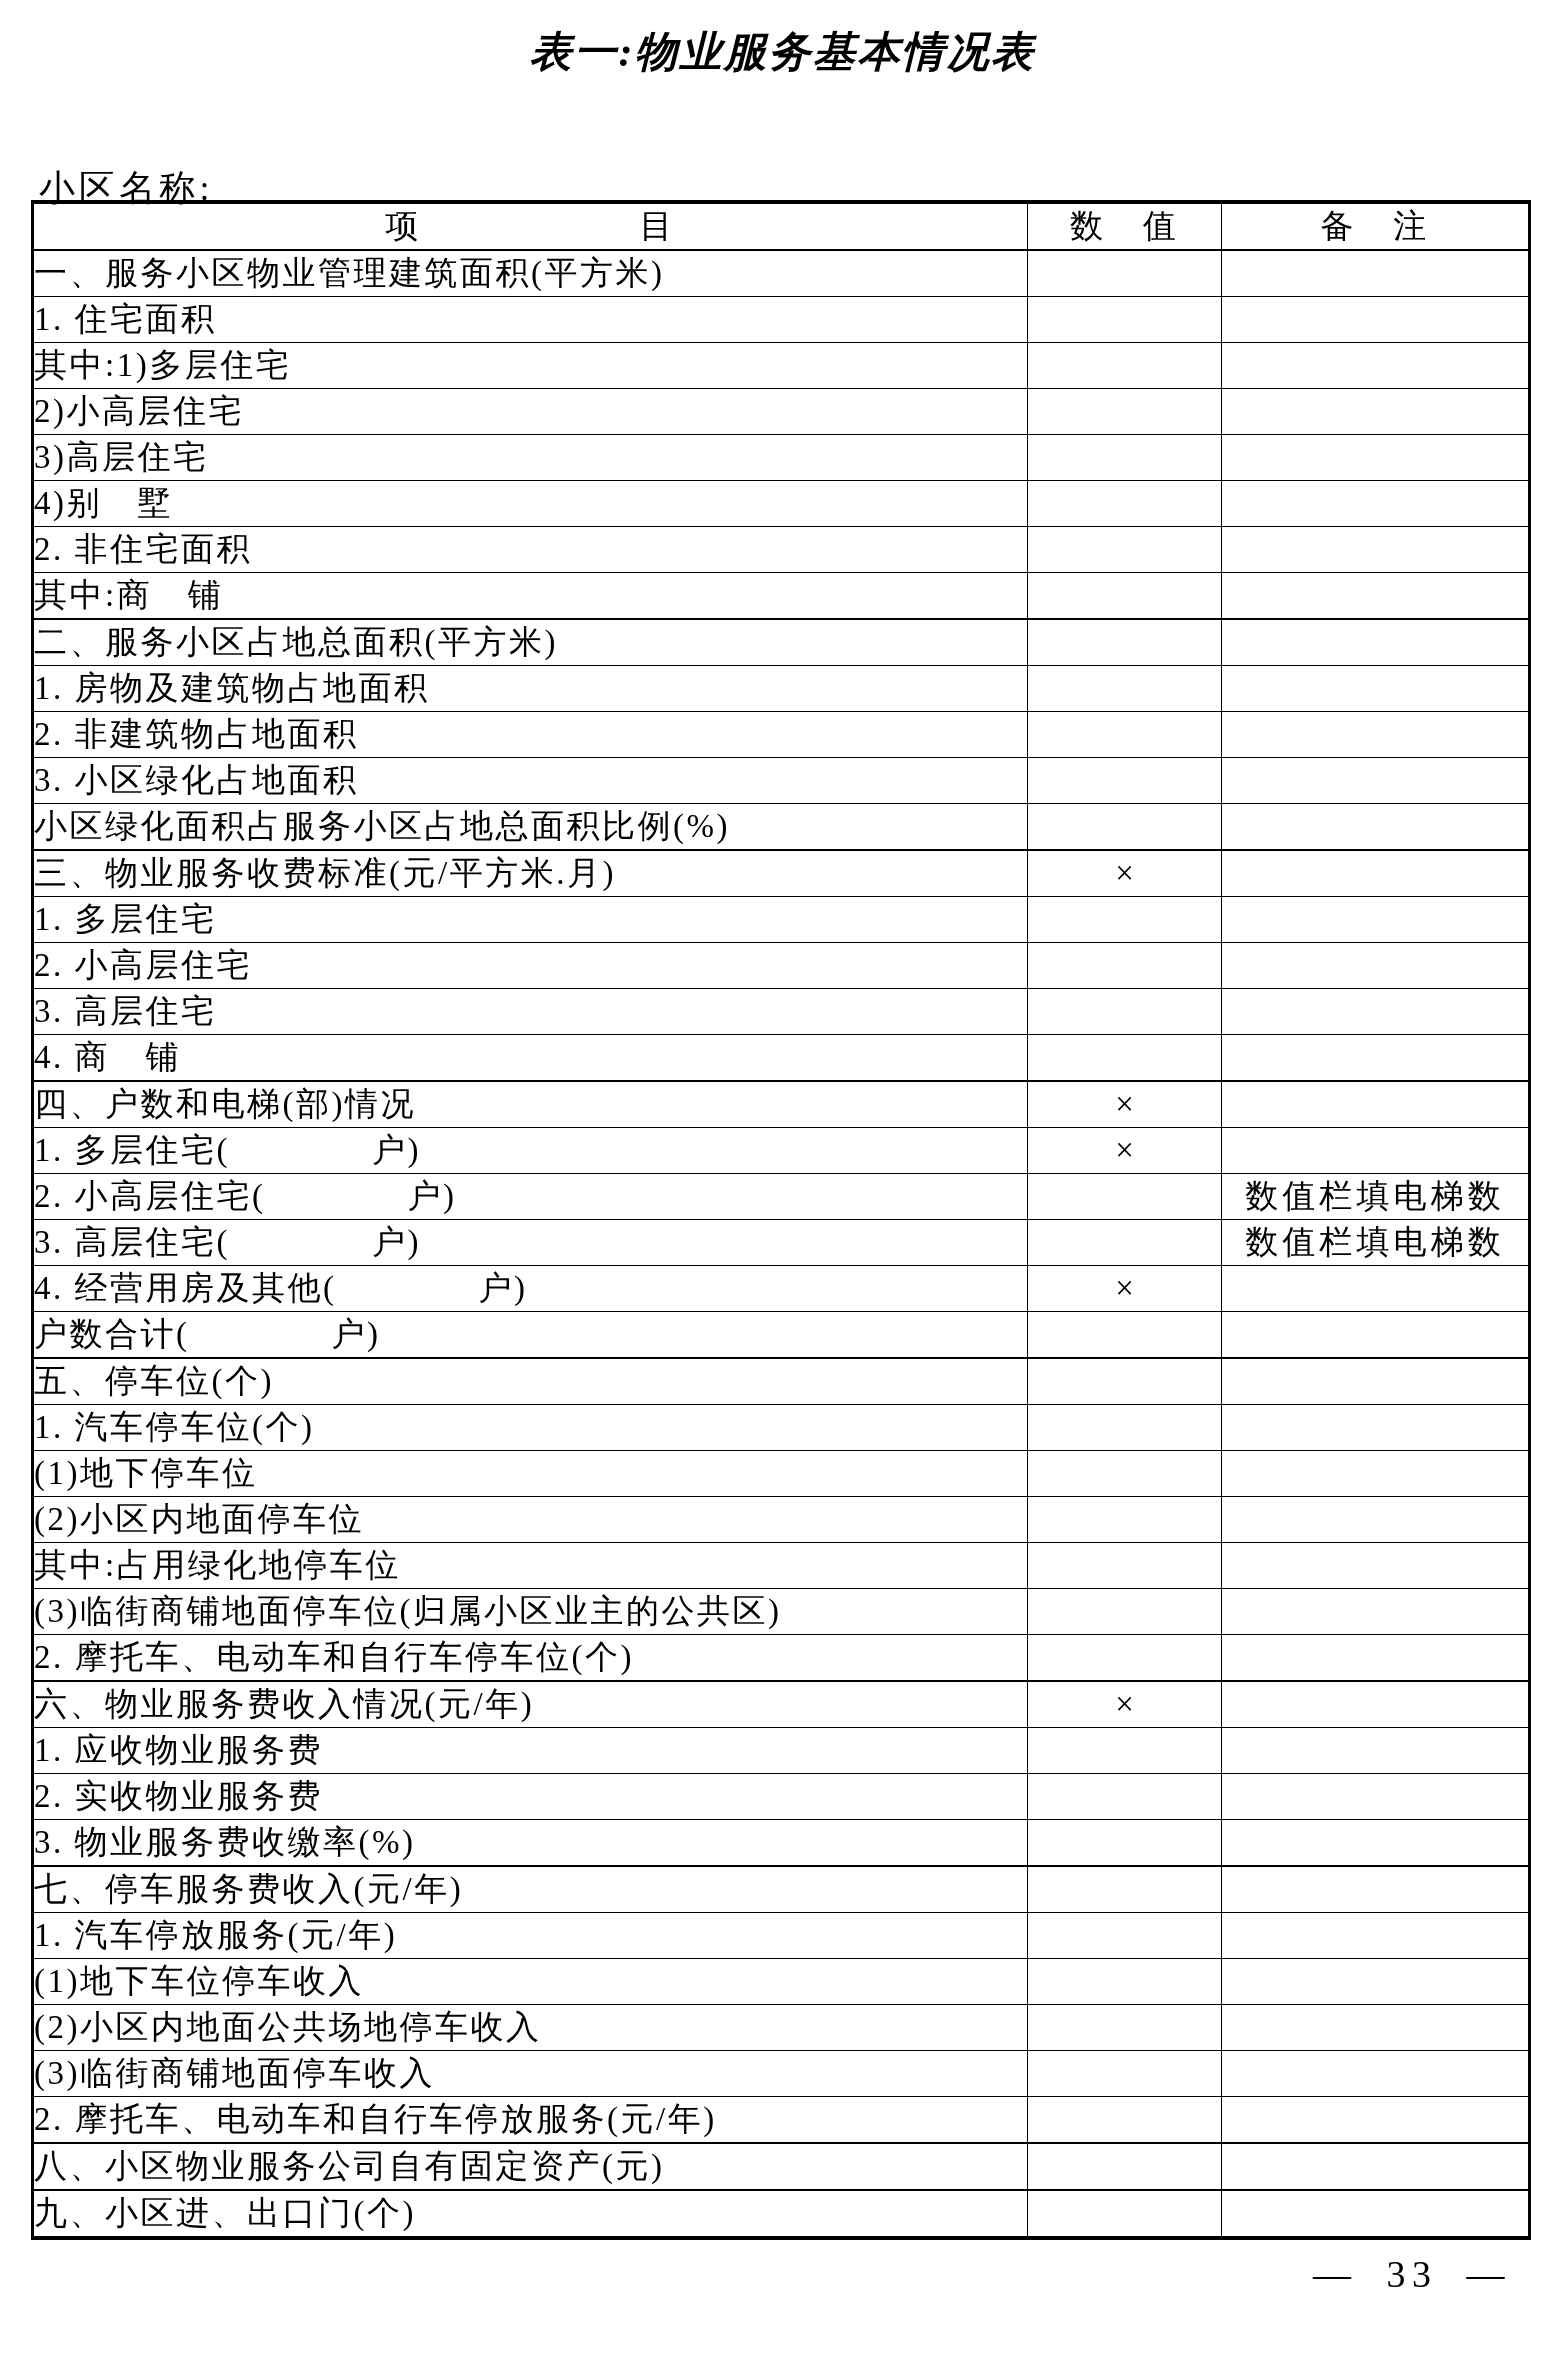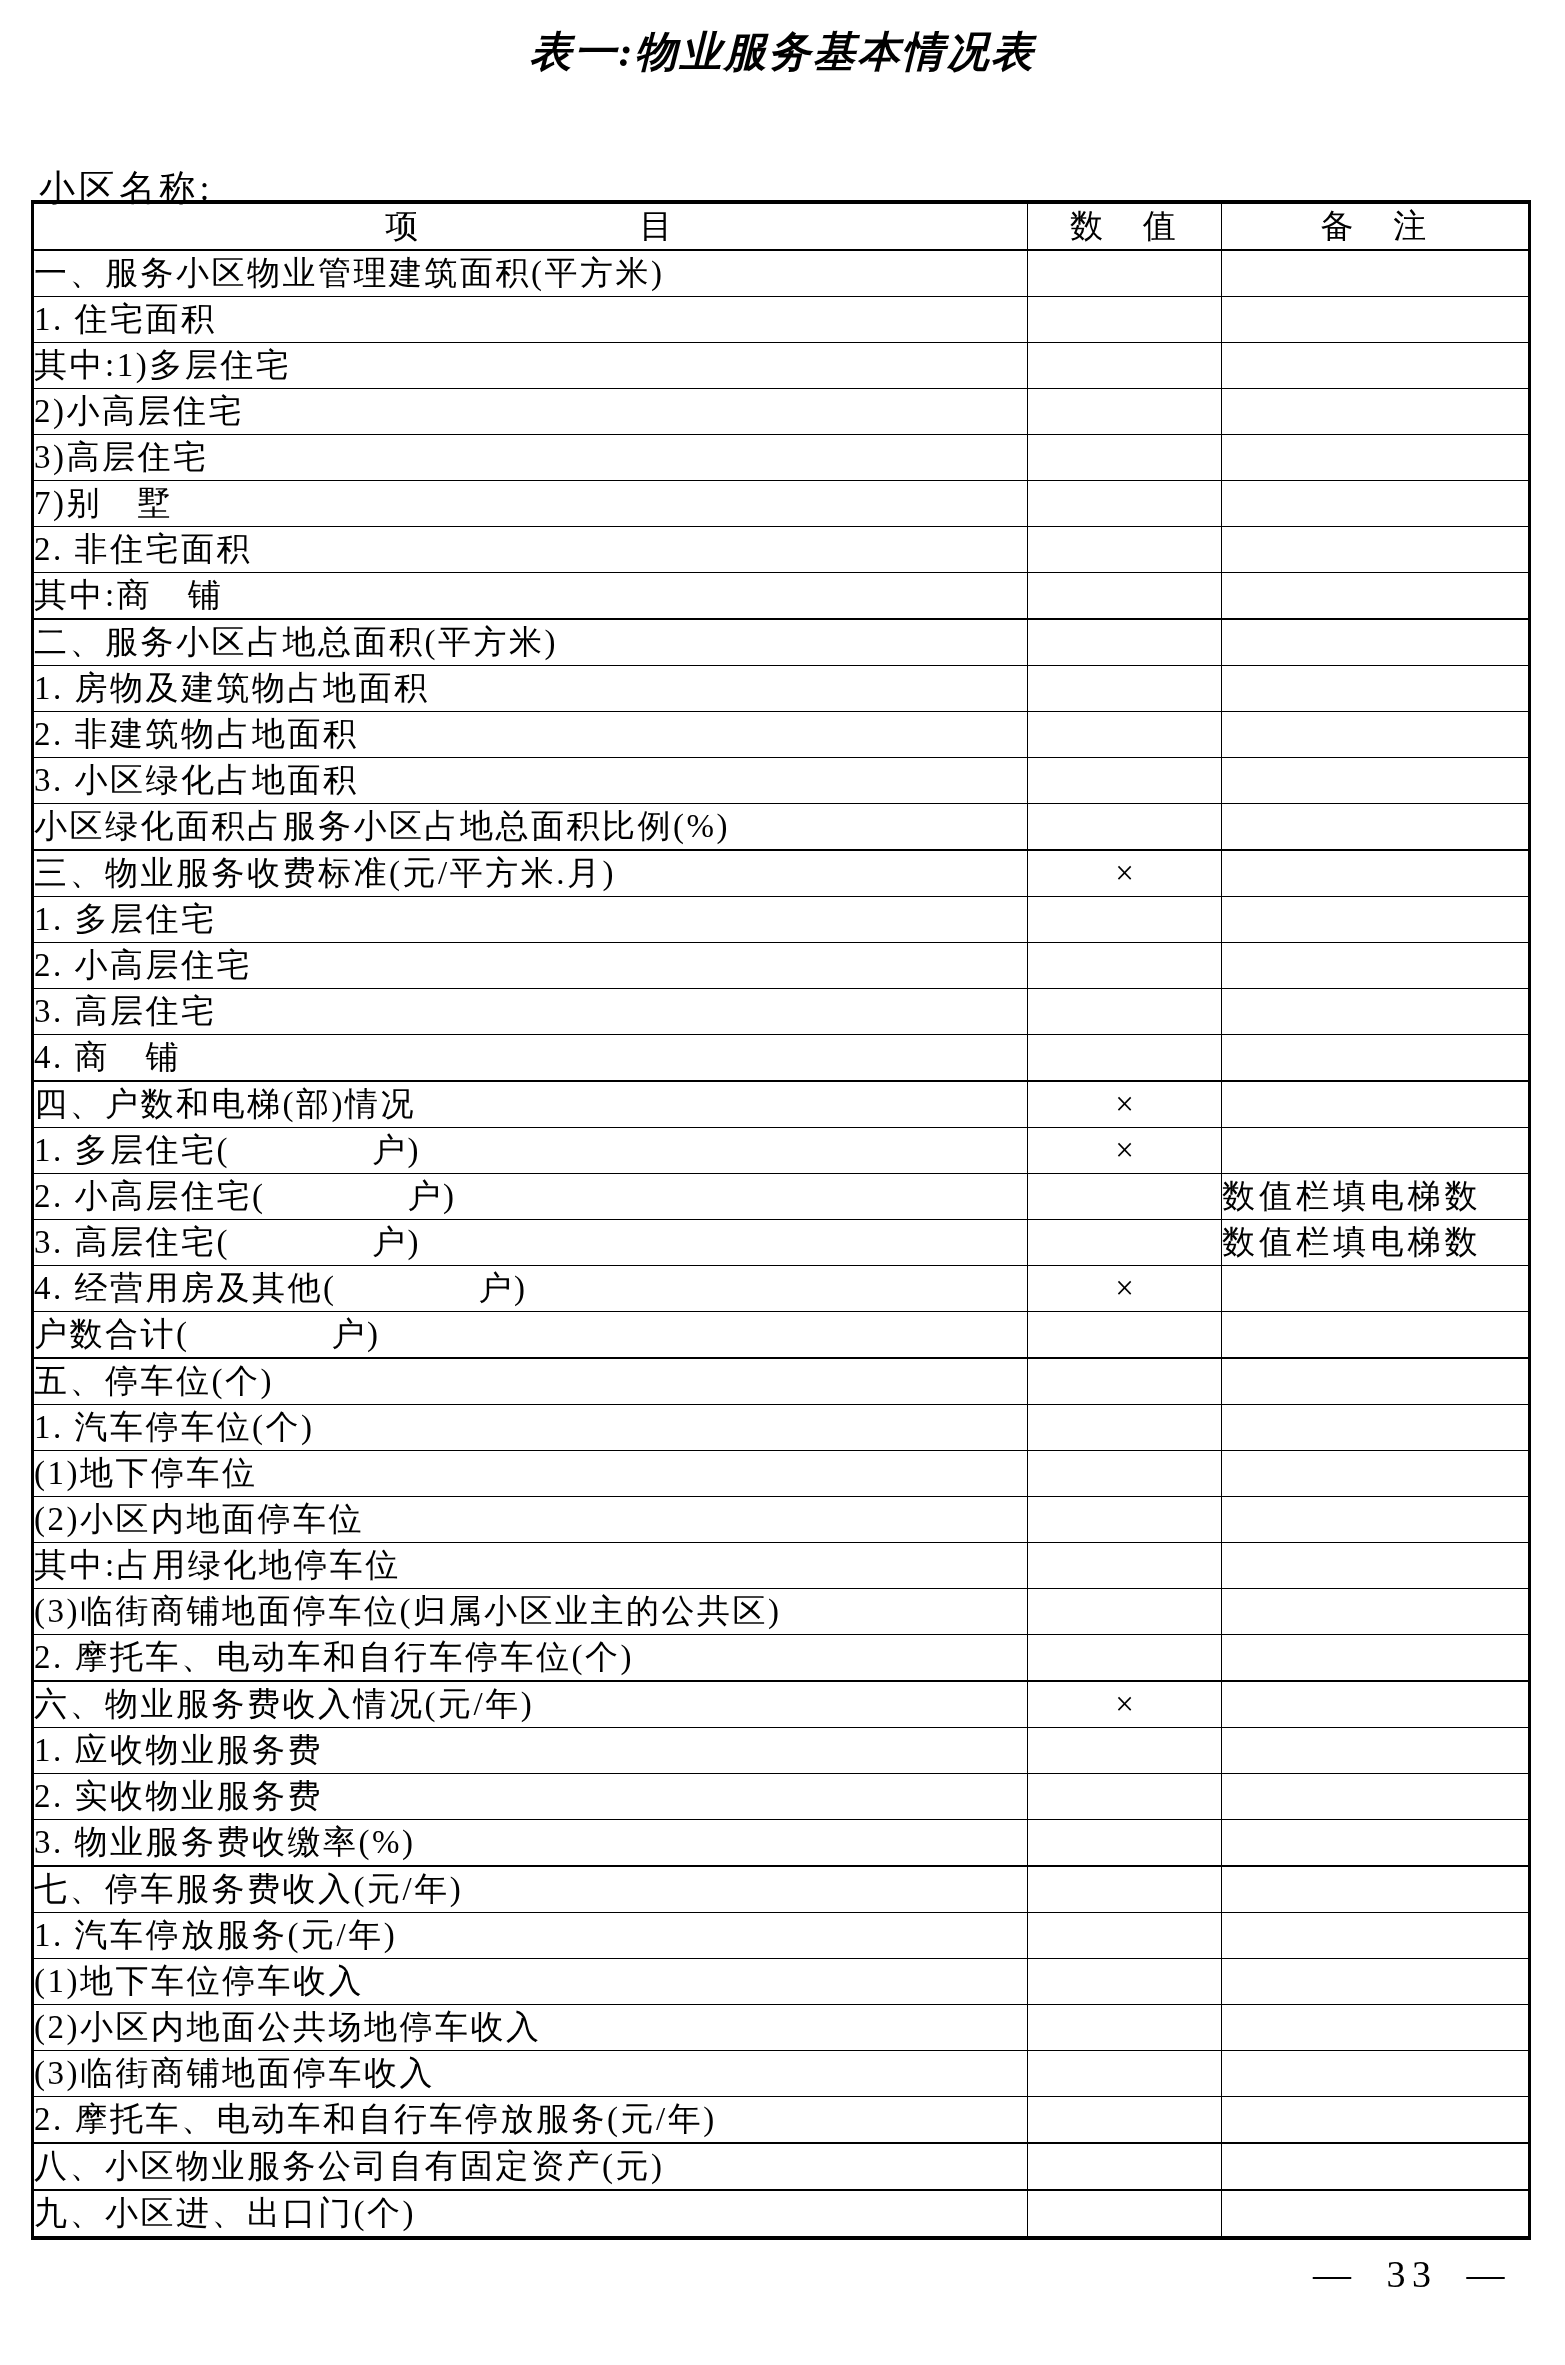--- a/index.html
+++ b/index.html
@@ -57,21 +57,21 @@
     white-space: nowrap;
   }
   .form-table th {
     border-bottom-width: 2.5px;
     text-align: center;
     letter-spacing: 3.3px;
   }
   .form-table tr.section td { border-top-width: 2.5px; }
   .c-item { text-align: left; letter-spacing: 2.5px; }
   .c-val  { text-align: center; font-size: 34px; }
-  .c-rem  { letter-spacing: 4.1px; }
+  .c-rem  { text-align: center; letter-spacing: 4.1px; }
   
   .ind0 { padding-left: 9.8px; }
   .ind1 { padding-left: 65px; }
   .ind2 { padding-left: 105px; margin-left: 9px; }
   .ind3 { padding-left: 114px; }
   .ind4 { padding-left: 123px; }
   .ind5 { padding-left: 145px; margin-top: 8px; }
   .ind6 { padding-left: 176px; }
   .ind7 { padding-left: 203px; }
   .page-number {
@@ -125,21 +125,21 @@
         <td class="c-item ind7">2)小高层住宅</td>
         <td class="c-val"></td>
         <td class="c-rem"></td>
       </tr>
       <tr>
         <td class="c-item ind7">3)高层住宅</td>
         <td class="c-val"></td>
         <td class="c-rem"></td>
       </tr>
       <tr>
-        <td class="c-item ind7">7)别　墅</td>
+        <td class="c-item ind7">4)别　墅</td>
         <td class="c-val"></td>
         <td class="c-rem"></td>
       </tr>
       <tr>
         <td class="c-item ind1">2. 非住宅面积</td>
         <td class="c-val"></td>
         <td class="c-rem"></td>
       </tr>
       <tr>
         <td class="c-item ind2">其中:商　铺</td>

